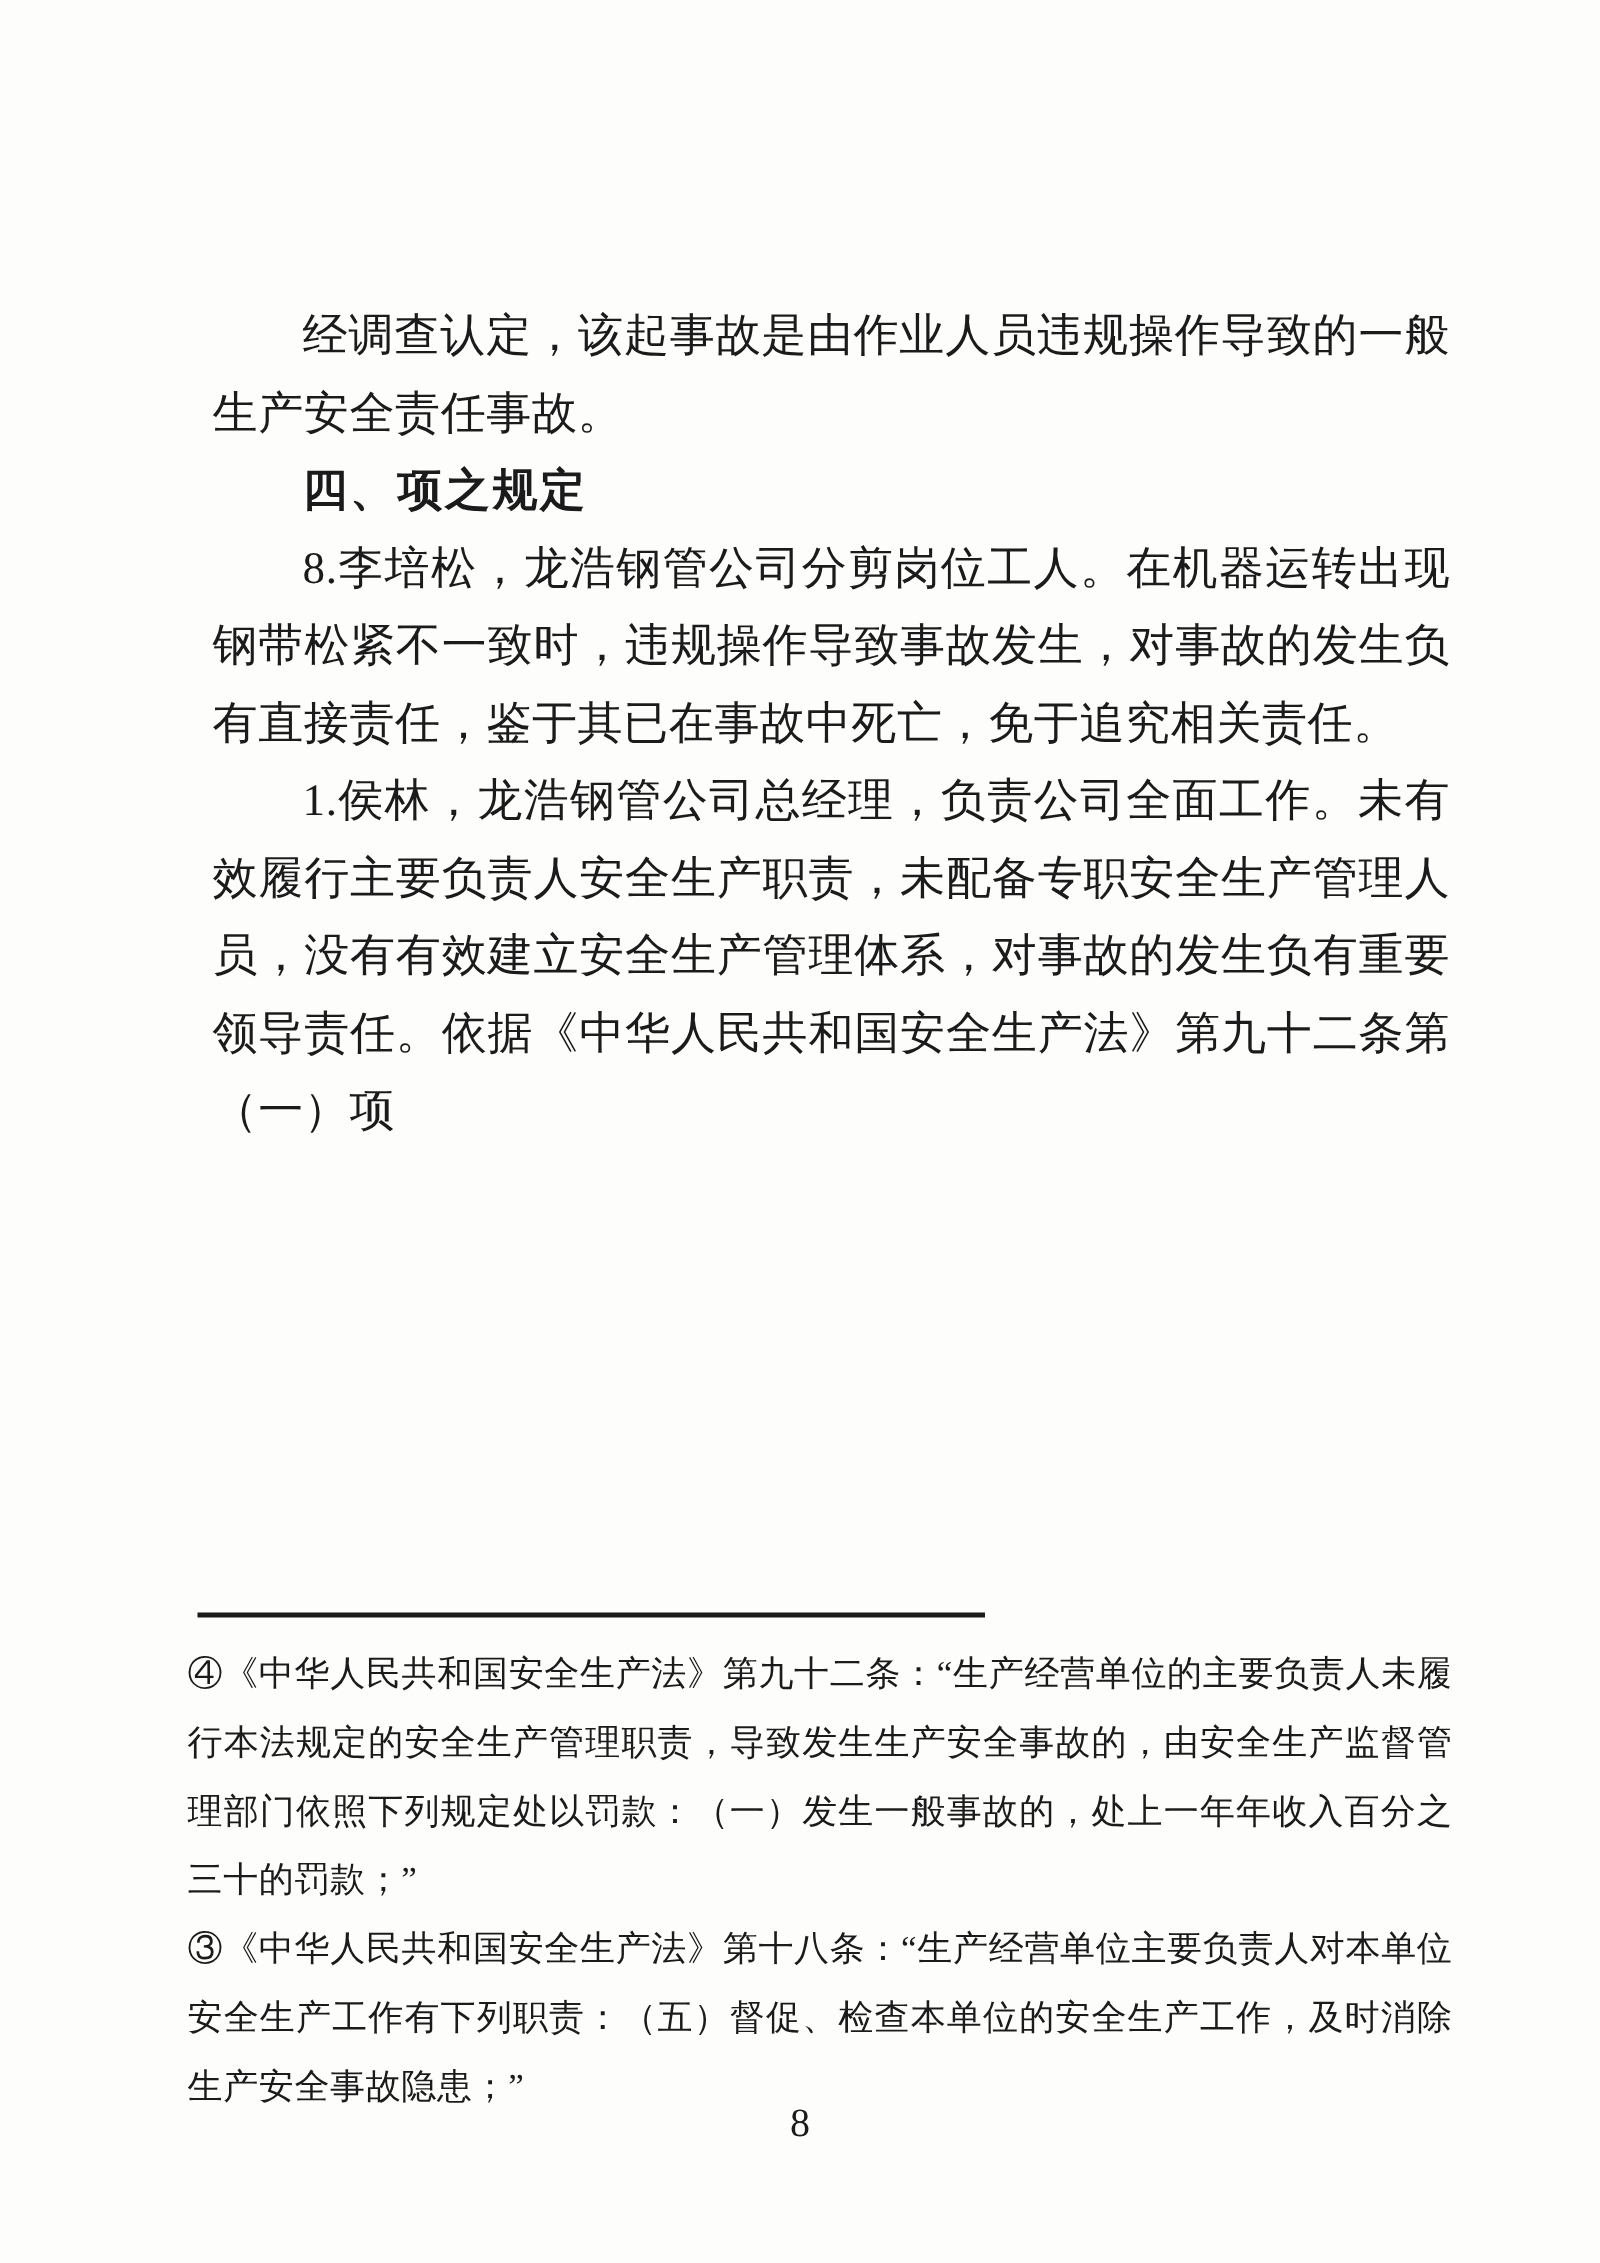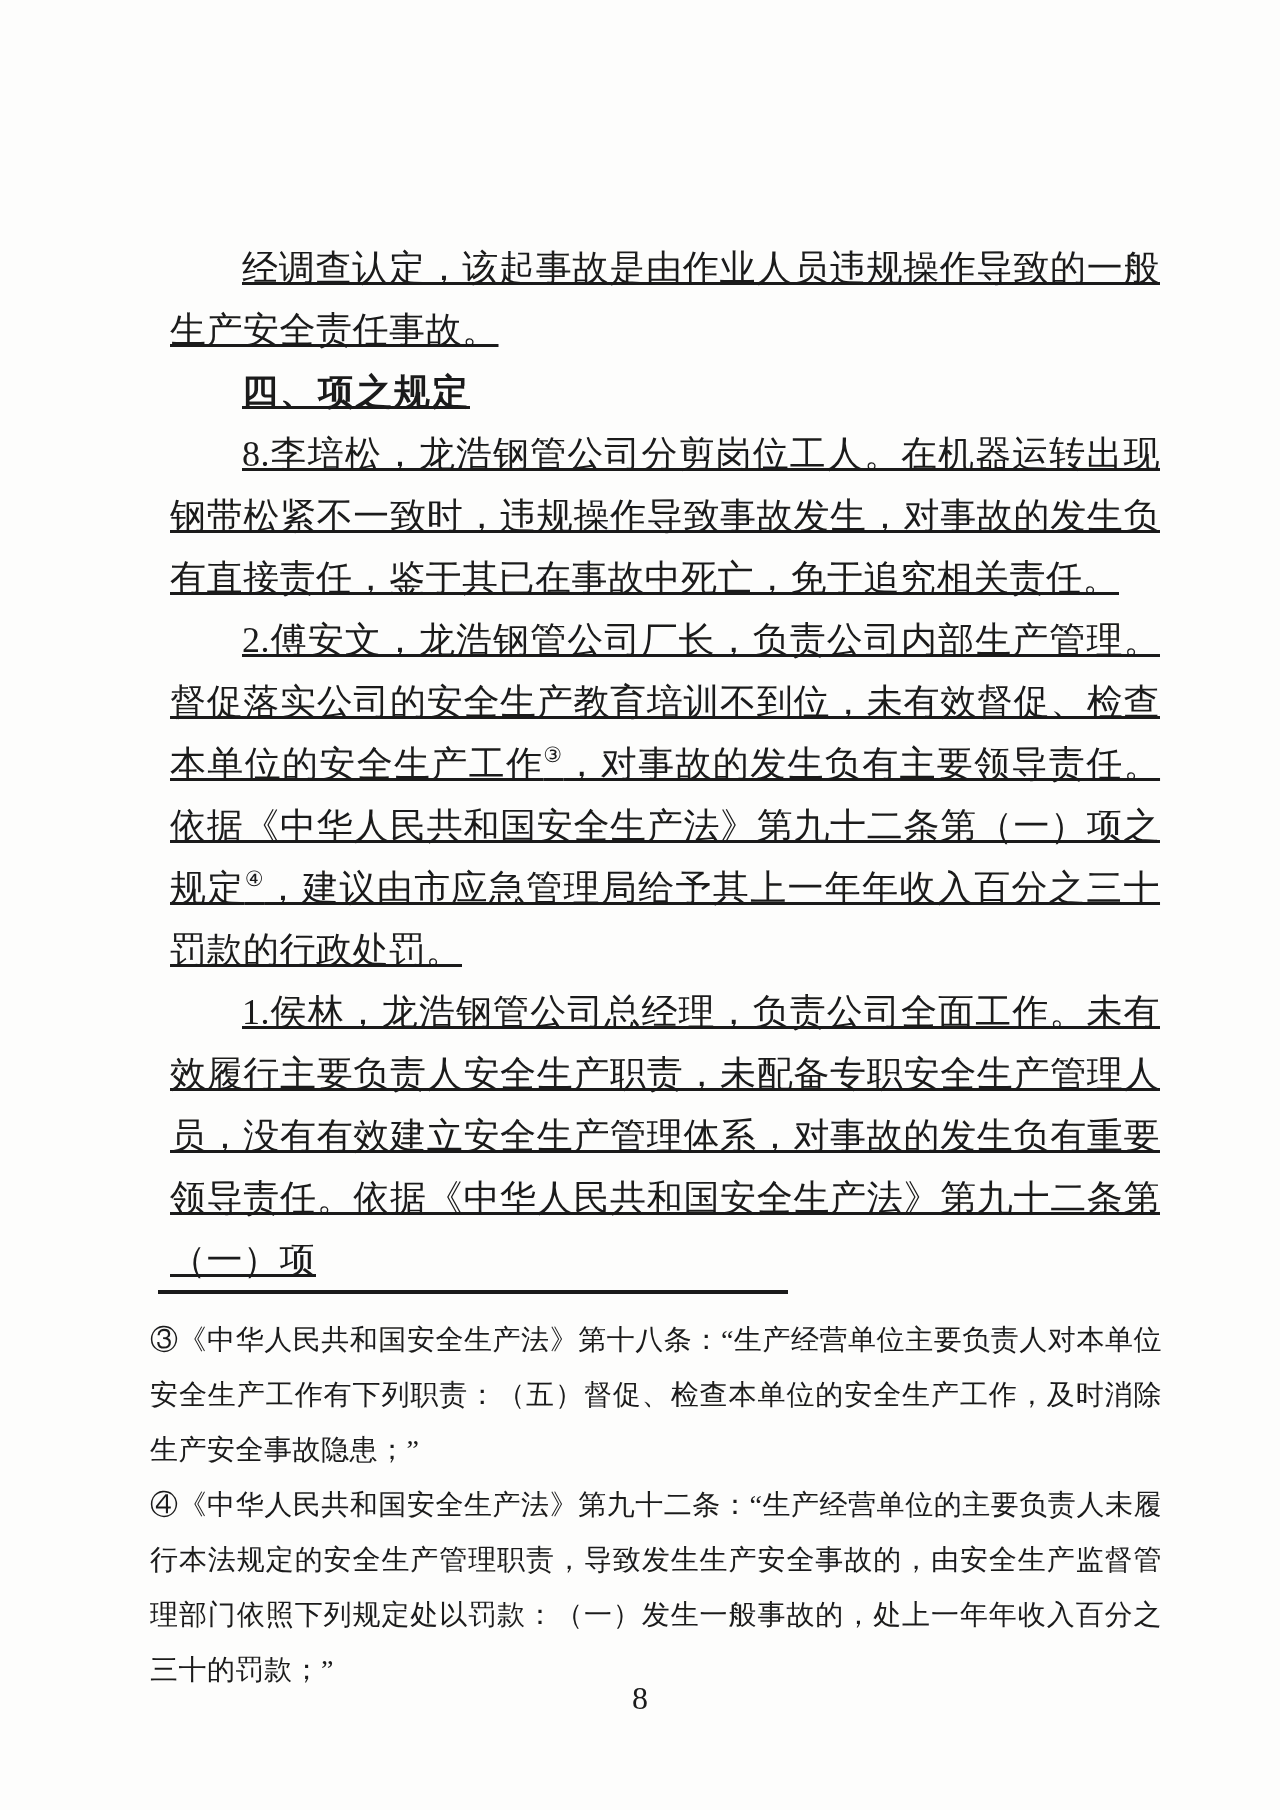--- a/index.html
+++ b/index.html
@@ -23,21 +23,20 @@
     top: 237px;
     width: 990px;
   }
   .content p {
     margin: 0;
     font-size: 36px;
     line-height: 62px;
     text-align: justify;
     text-indent: 72px;
     letter-spacing: 0.5px;
-    text-decoration: underline;
   }
   p.section-heading {
     font-weight: bold;
     font-family: "Liberation Sans", "DejaVu Sans", sans-serif;
     letter-spacing: 2px;
   }
   p.subsection-heading {
     font-weight: bold;
   }
   sup.fnref {
@@ -83,27 +82,26 @@
 <div class="page">
 
   <div class="content">
     <p>经调查认定，该起事故是由作业人员违规操作导致的一般生产安全责任事故。</p>
 
     <p class="section-heading">四、项之规定</p>
 
 
     <p>8.李培松，龙浩钢管公司分剪岗位工人。在机器运转出现钢带松紧不一致时，违规操作导致事故发生，对事故的发生负有直接责任，鉴于其已在事故中死亡，免于追究相关责任。</p>
 
-    <p><span>2.傅安文，龙浩钢管公司厂长，负责公司内部生产管理。督促落实公司的安全生产教育培训不到位，未有效督促、检查本单位的安全生产工作</span><sup class="fnref">③</sup><span>，对事故的发生负有主要领导责任。依据《中华人民共和国安全生产法》第九十二条第（一）项之规定</span><sup class="fnref">④</sup><span>，建议由市应急管理局给予其上一年年收入百分之三十罚款的行政处罚。</span></p>
 
     <p>1.侯林，龙浩钢管公司总经理，负责公司全面工作。未有效履行主要负责人安全生产职责，未配备专职安全生产管理人员，没有有效建立安全生产管理体系，对事故的发生负有重要领导责任。依据《中华人民共和国安全生产法》第九十二条第（一）项</p>
   </div>
 
   <div class="footnote-sep"></div>
 
   <div class="footnotes">
+    <p><span>④</span><span>《中华人民共和国安全生产法》第九十二条：“生产经营单位的主要负责人未履行本法规定的安全生产管理职责，导致发生生产安全事故的，由安全生产监督管理部门依照下列规定处以罚款：（一）发生一般事故的，处上一年年收入百分之三十的罚款；”</span></p>
     <p><span>③</span><span>《中华人民共和国安全生产法》第十八条：“生产经营单位主要负责人对本单位安全生产工作有下列职责：（五）督促、检查本单位的安全生产工作，及时消除生产安全事故隐患；”</span></p>
-    <p><span>④</span><span>《中华人民共和国安全生产法》第九十二条：“生产经营单位的主要负责人未履行本法规定的安全生产管理职责，导致发生生产安全事故的，由安全生产监督管理部门依照下列规定处以罚款：（一）发生一般事故的，处上一年年收入百分之三十的罚款；”</span></p>
   </div>
 
   <div class="page-number">8</div>
 
 </div>
 
 </body></html>

